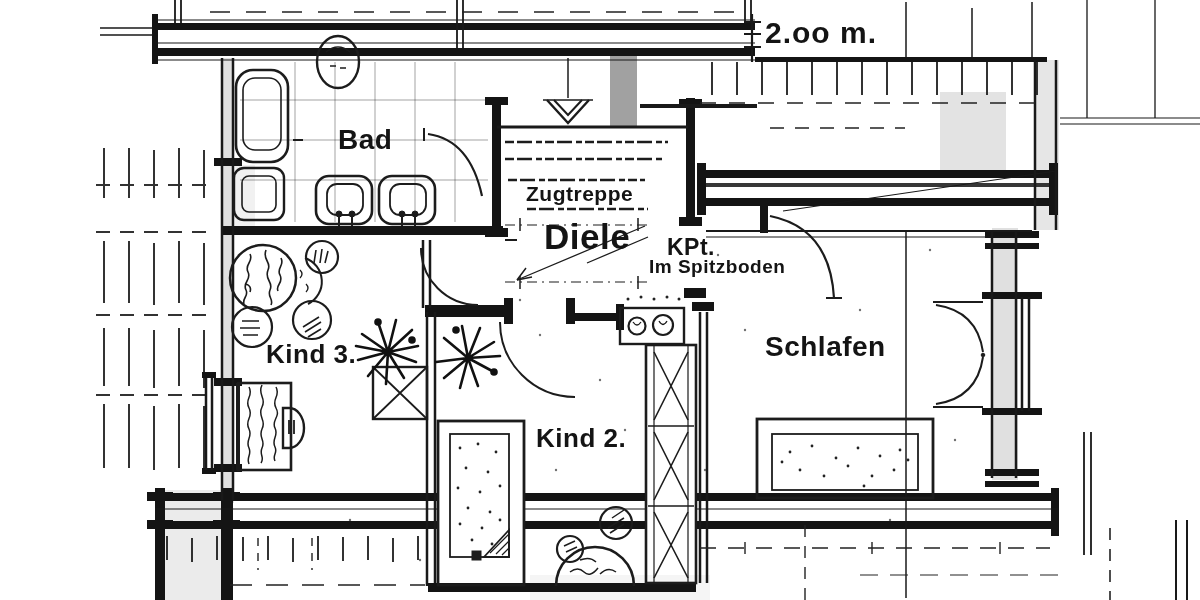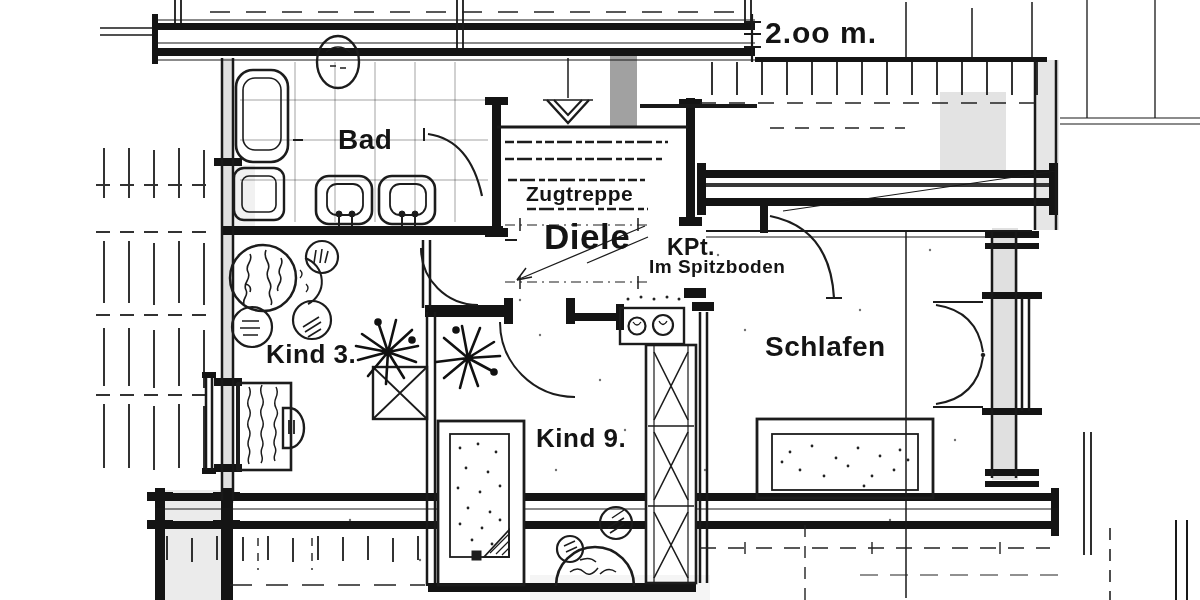--- a/index.html
+++ b/index.html
@@ -292,17 +292,17 @@
 </svg>
 
 <div>
   <div class="lbl lbl-dim">2.oo m.</div>
   <div class="lbl lbl-bad">Bad</div>
   <div class="lbl lbl-zug">Zugtreppe</div>
   <div class="lbl lbl-diele">Diele</div>
   <div class="lbl lbl-kpt1">KPt.</div>
   <div class="lbl lbl-kpt2">Im Spitzboden</div>
   <div class="lbl lbl-kind1">Kind 3.</div>
-  <div class="lbl lbl-kind2">Kind 9.</div>
+  <div class="lbl lbl-kind2">Kind 2.</div>
   <div class="lbl lbl-schlafen">Schlafen</div>
 </div>
 
 </div>
 
 </body></html>

